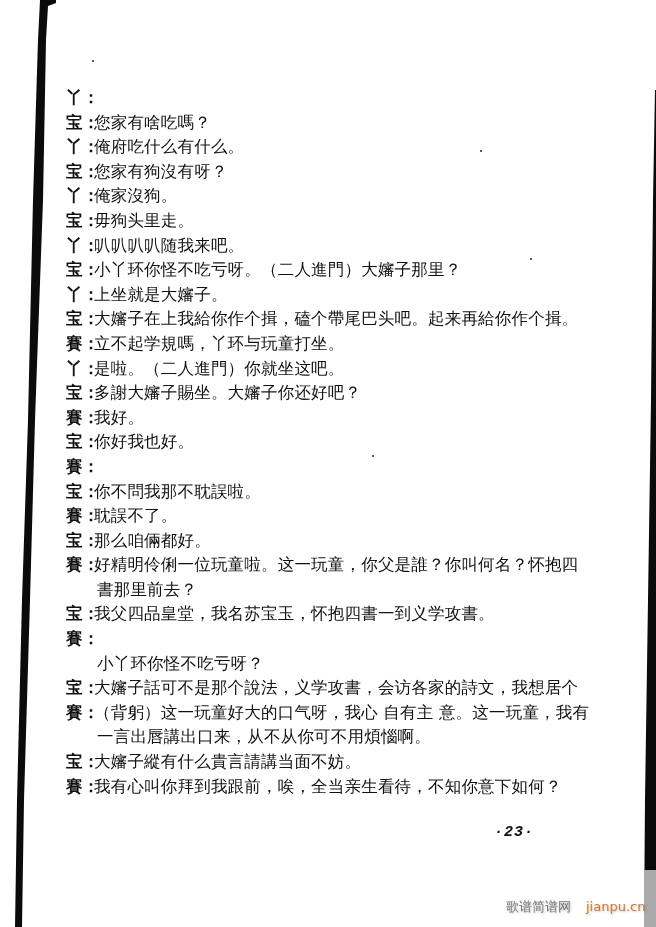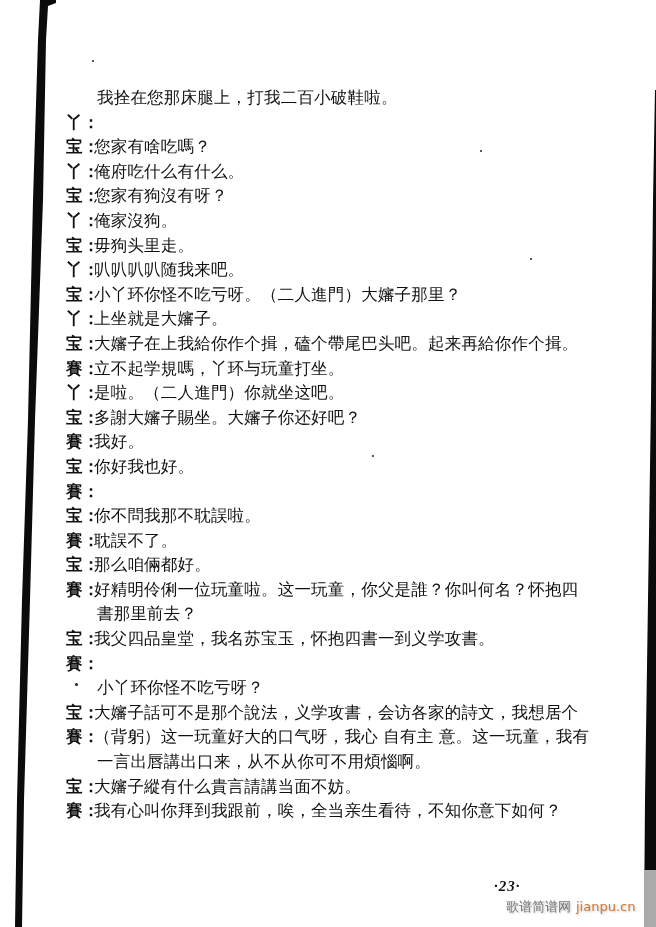--- a/index.html
+++ b/index.html
@@ -21,54 +21,50 @@
   .line {
     position: relative; height: 24.6px; line-height: 24.6px;
     font-size: 16.5px; white-space: nowrap; letter-spacing: 0.2px;
   }
   .speaker {
     position: absolute; left: 6px; top: 0; width: 28px; font-weight: bold;
   }
   .text { position: absolute; left: 34px; top: 0; }
   .cont .text { left: 37px; }
   .pagenum {
-    position: absolute; left: 494px; top: 878px;
+    position: absolute; left: 494px; top: 824px;
     font-size: 15px; font-weight: bold; font-style: italic;
-    font-family: Liberation Serif, serif; letter-spacing: 1px;
+    font-family: Liberation Mono, monospace; letter-spacing: 1px;
   }
   .watermark {
     position: absolute; left: 506px; top: 898px; font-size: 13px;
     font-family: "DejaVu Sans", sans-serif; color: #777;
     text-shadow: 1px 1px 2px rgba(0,0,0,0.25);
   }
-  .watermark .domain { color: #d9772f; margin-left: 5px; }
+  .watermark .domain { color: #d9772f; margin-left: 15px; }
   .speck { position: absolute; background: #222; border-radius: 50%; }
 </style>
 </head>
 <body>
 
 <svg class="edge-left" viewBox="0 0 60 927" preserveAspectRatio="none">
   <path d="M40,0 L56,0 L56,3 L48,6 L46,40 L43,200 L35,420 L30,600 L24,800 L22,927 L15,927 L17,800 L22,600 L28,420 L33,200 L38,40 Z" fill="#0b0b0b"></path>
 </svg>
 <svg class="edge-right" viewBox="0 0 56 927" preserveAspectRatio="none">
   <path d="M55,90 L56,90 L56,927 L44,927 L45,800 L48,600 L51,400 L53,200 Z" fill="#0b0b0b"></path>
   <rect x="44" y="870" width="12" height="57" fill="#aaaaaa"></rect>
 </svg>
 
 <div class="speck" style="left:92px;top:60px;width:2px;height:2px;"></div>
 <div class="speck" style="left:480px;top:150px;width:2px;height:2px;"></div>
 <div class="speck" style="left:530px;top:258px;width:2px;height:2px;"></div>
 <div class="speck" style="left:372px;top:455px;width:2px;height:2px;"></div>
 <div class="speck" style="left:75px;top:683px;width:3px;height:3px;"></div>
 
 <div class="page">
-  <div class="line cont">
-      <span class="speaker"></span>
-      <span class="text">我拴在您那床腿上，打我二百小破鞋啦。</span>
-    </div>
   <div class="line">
       <span class="speaker">丫：</span>
     </div>
   <div class="line">
       <span class="speaker">宝：</span>
       <span class="text">您家有啥吃嗎？</span>
     </div>
   <div class="line">
       <span class="speaker">丫：</span>
       <span class="text">俺府吃什么有什么。</span>

